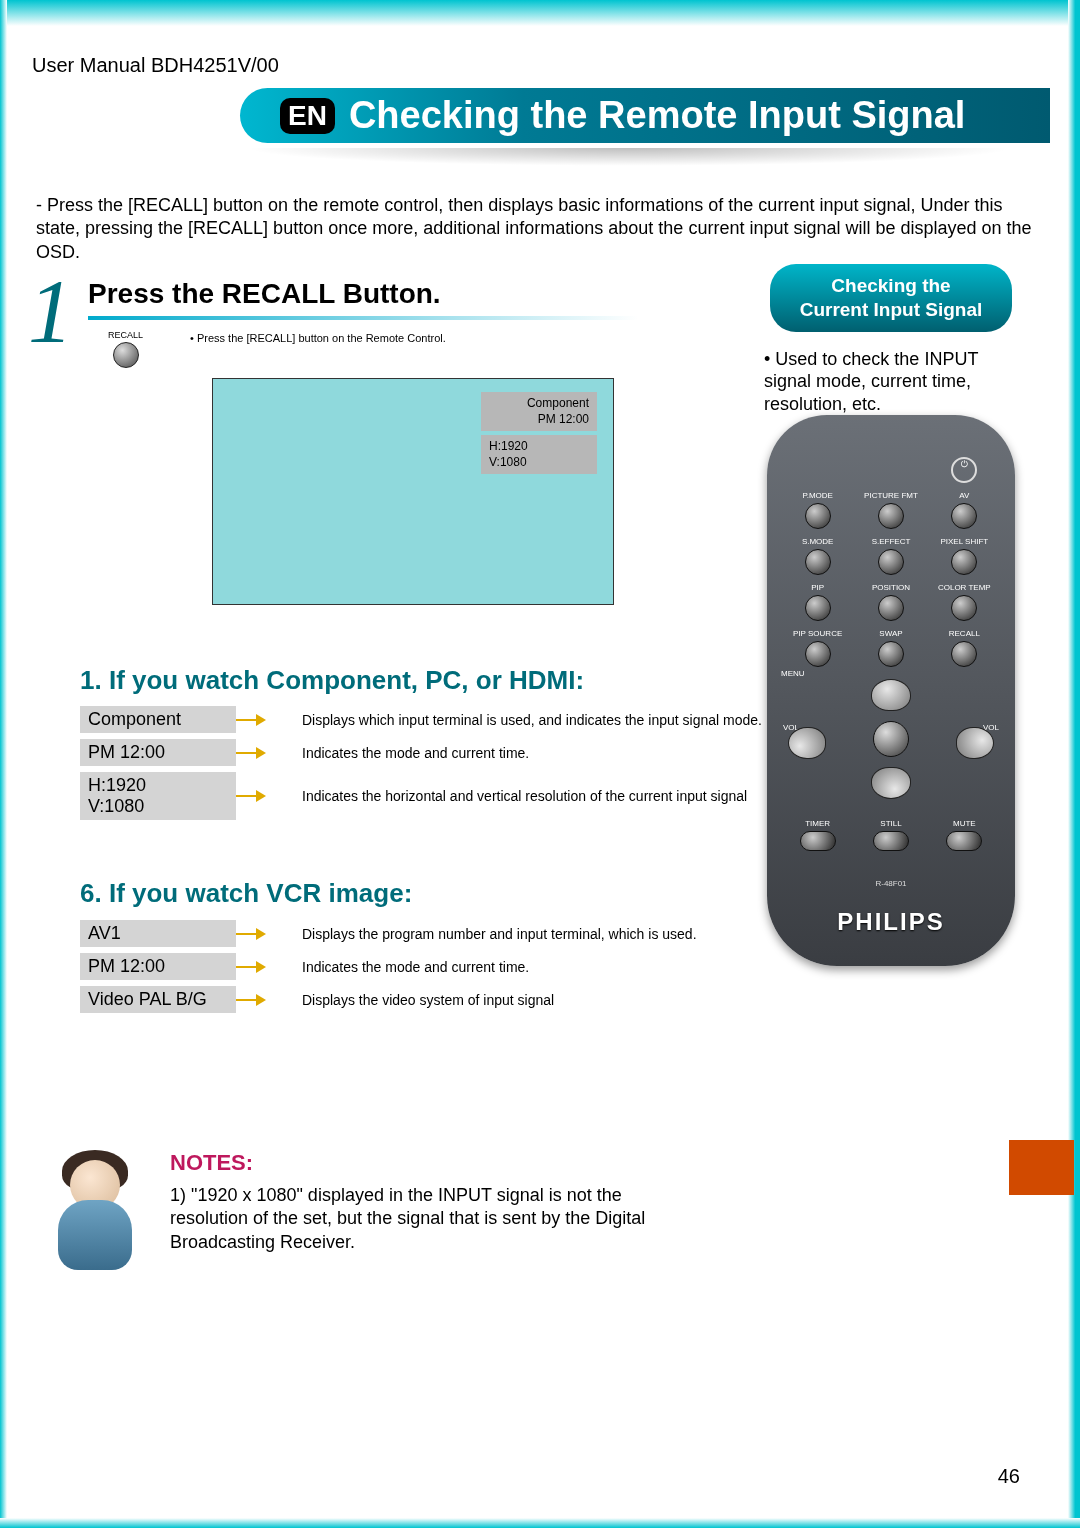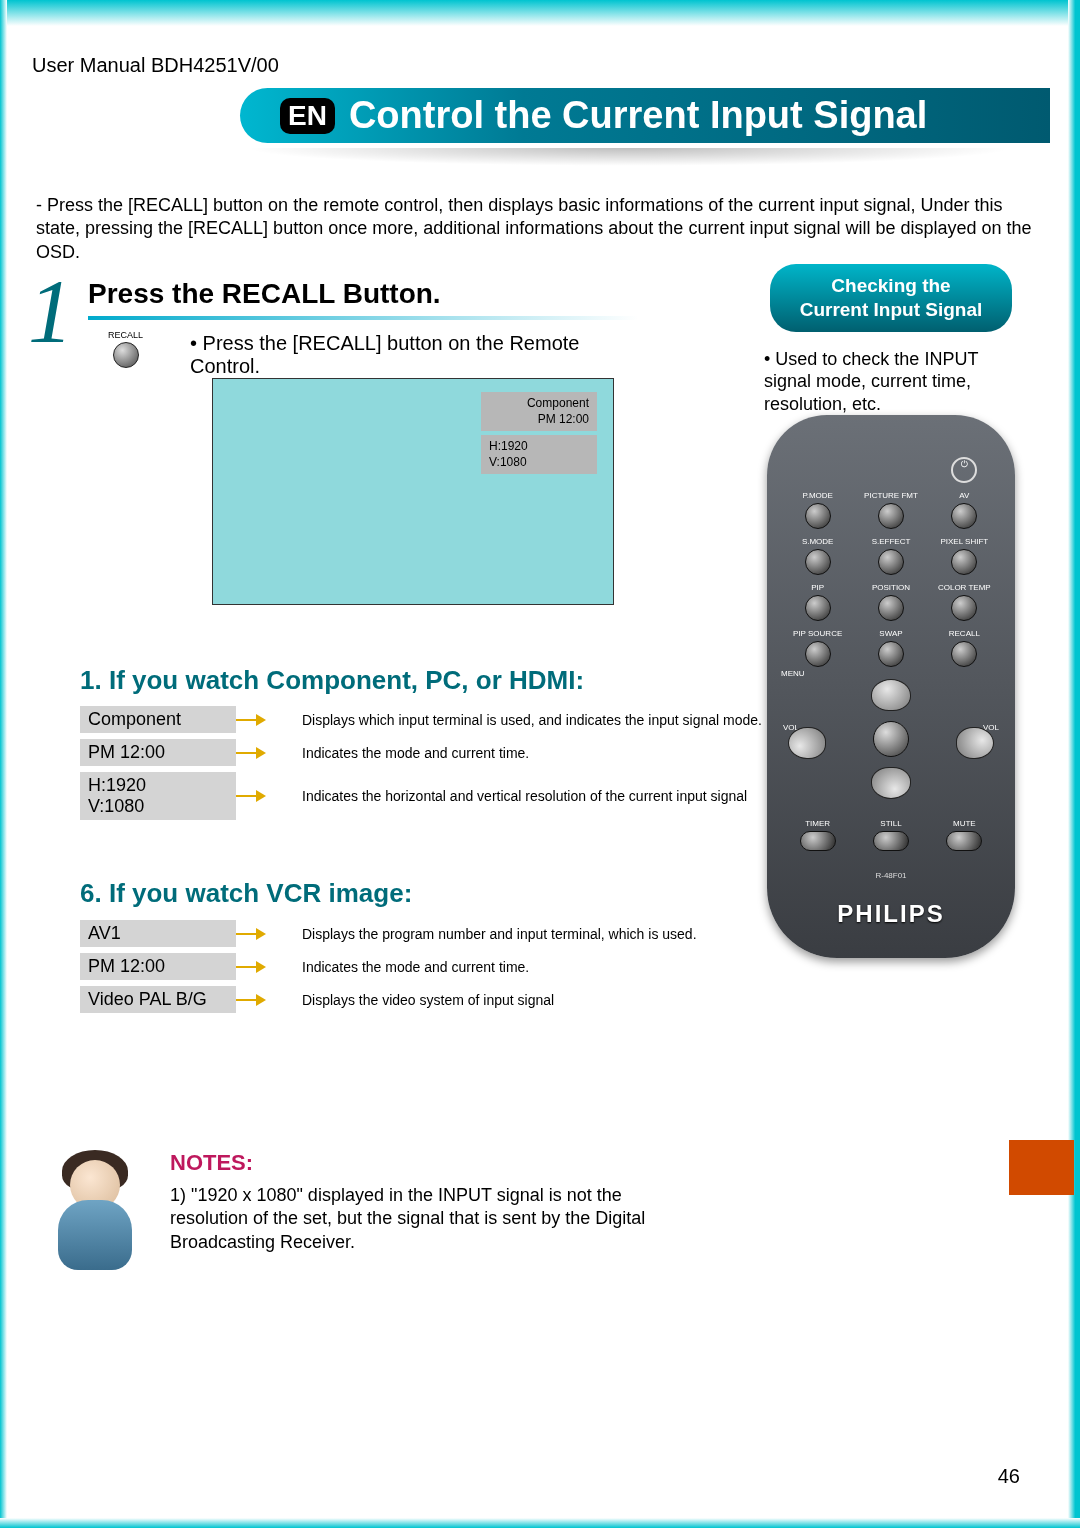--- a/index.html
+++ b/index.html
@@ -127,21 +127,21 @@
     width: 24px; height: 24px;
     border-radius: 50%;
     background: radial-gradient(circle at 35% 30%, #ddd, #444);
     margin: 0 auto;
     border: 1px solid #222;
   }
   .step-instruction {
     position: absolute;
     top: 332px;
     left: 190px;
-    font-size: 20px;
+    font-size: 11px;
     width: 430px;
   }
   .tv-mock {
     position: absolute;
     top: 378px;
     left: 212px;
     width: 400px;
     height: 225px;
     background: #8fd9dc;
     border: 1px solid #333;
@@ -290,21 +290,21 @@
   .vol-l { left:2px; top:44px; }
   .vol-r { right:2px; top:44px; }
   .bottom-row {
     display:flex; justify-content:space-between; margin-top:20px;
   }
   .pill {
     width:34px; height:18px; border-radius:10px;
     background: radial-gradient(circle at 35% 30%, #ccc, #222);
     border:1px solid #111; margin:0 auto;
   }
-  .remote-model { text-align:center; font-size:8px; margin-top:20px; color:#ddd; }
+  .remote-model { text-align:center; font-size:8px; margin-top:28px; color:#ddd; }
   .brand {
     text-align:center;
     margin-top:20px;
     font-size:24px;
     font-weight:bold;
     letter-spacing:2px;
     color:#fff;
     text-shadow:0 1px 2px #000;
   }
 
@@ -371,21 +371,21 @@
   <div class="left-edge"></div>
   <div class="right-edge"></div>
   <div class="bottom-edge"></div>
   <div class="right-accent-bar"></div>
 
   <div class="manual-id">User Manual BDH4251V/00</div>
 
   <div class="title-shadow"></div>
   <div class="title-banner">
     <span class="en-badge">EN</span>
-    <span>Control the Current Input Signal</span>
+    <span>Checking the Remote Input Signal</span>
   </div>
 
   <div class="intro-text">- Press the [RECALL] button on the remote control, then displays basic informations of the current input signal, Under this state, pressing the [RECALL] button once more, additional informations about the current input signal will be displayed on the OSD.</div>
 
   <div class="step-number">1</div>
   <div class="step-heading">Press the RECALL Button.</div>
   <div class="step-underline"></div>
 
   <div class="recall-button-col">
     <div class="recall-label">RECALL</div>

